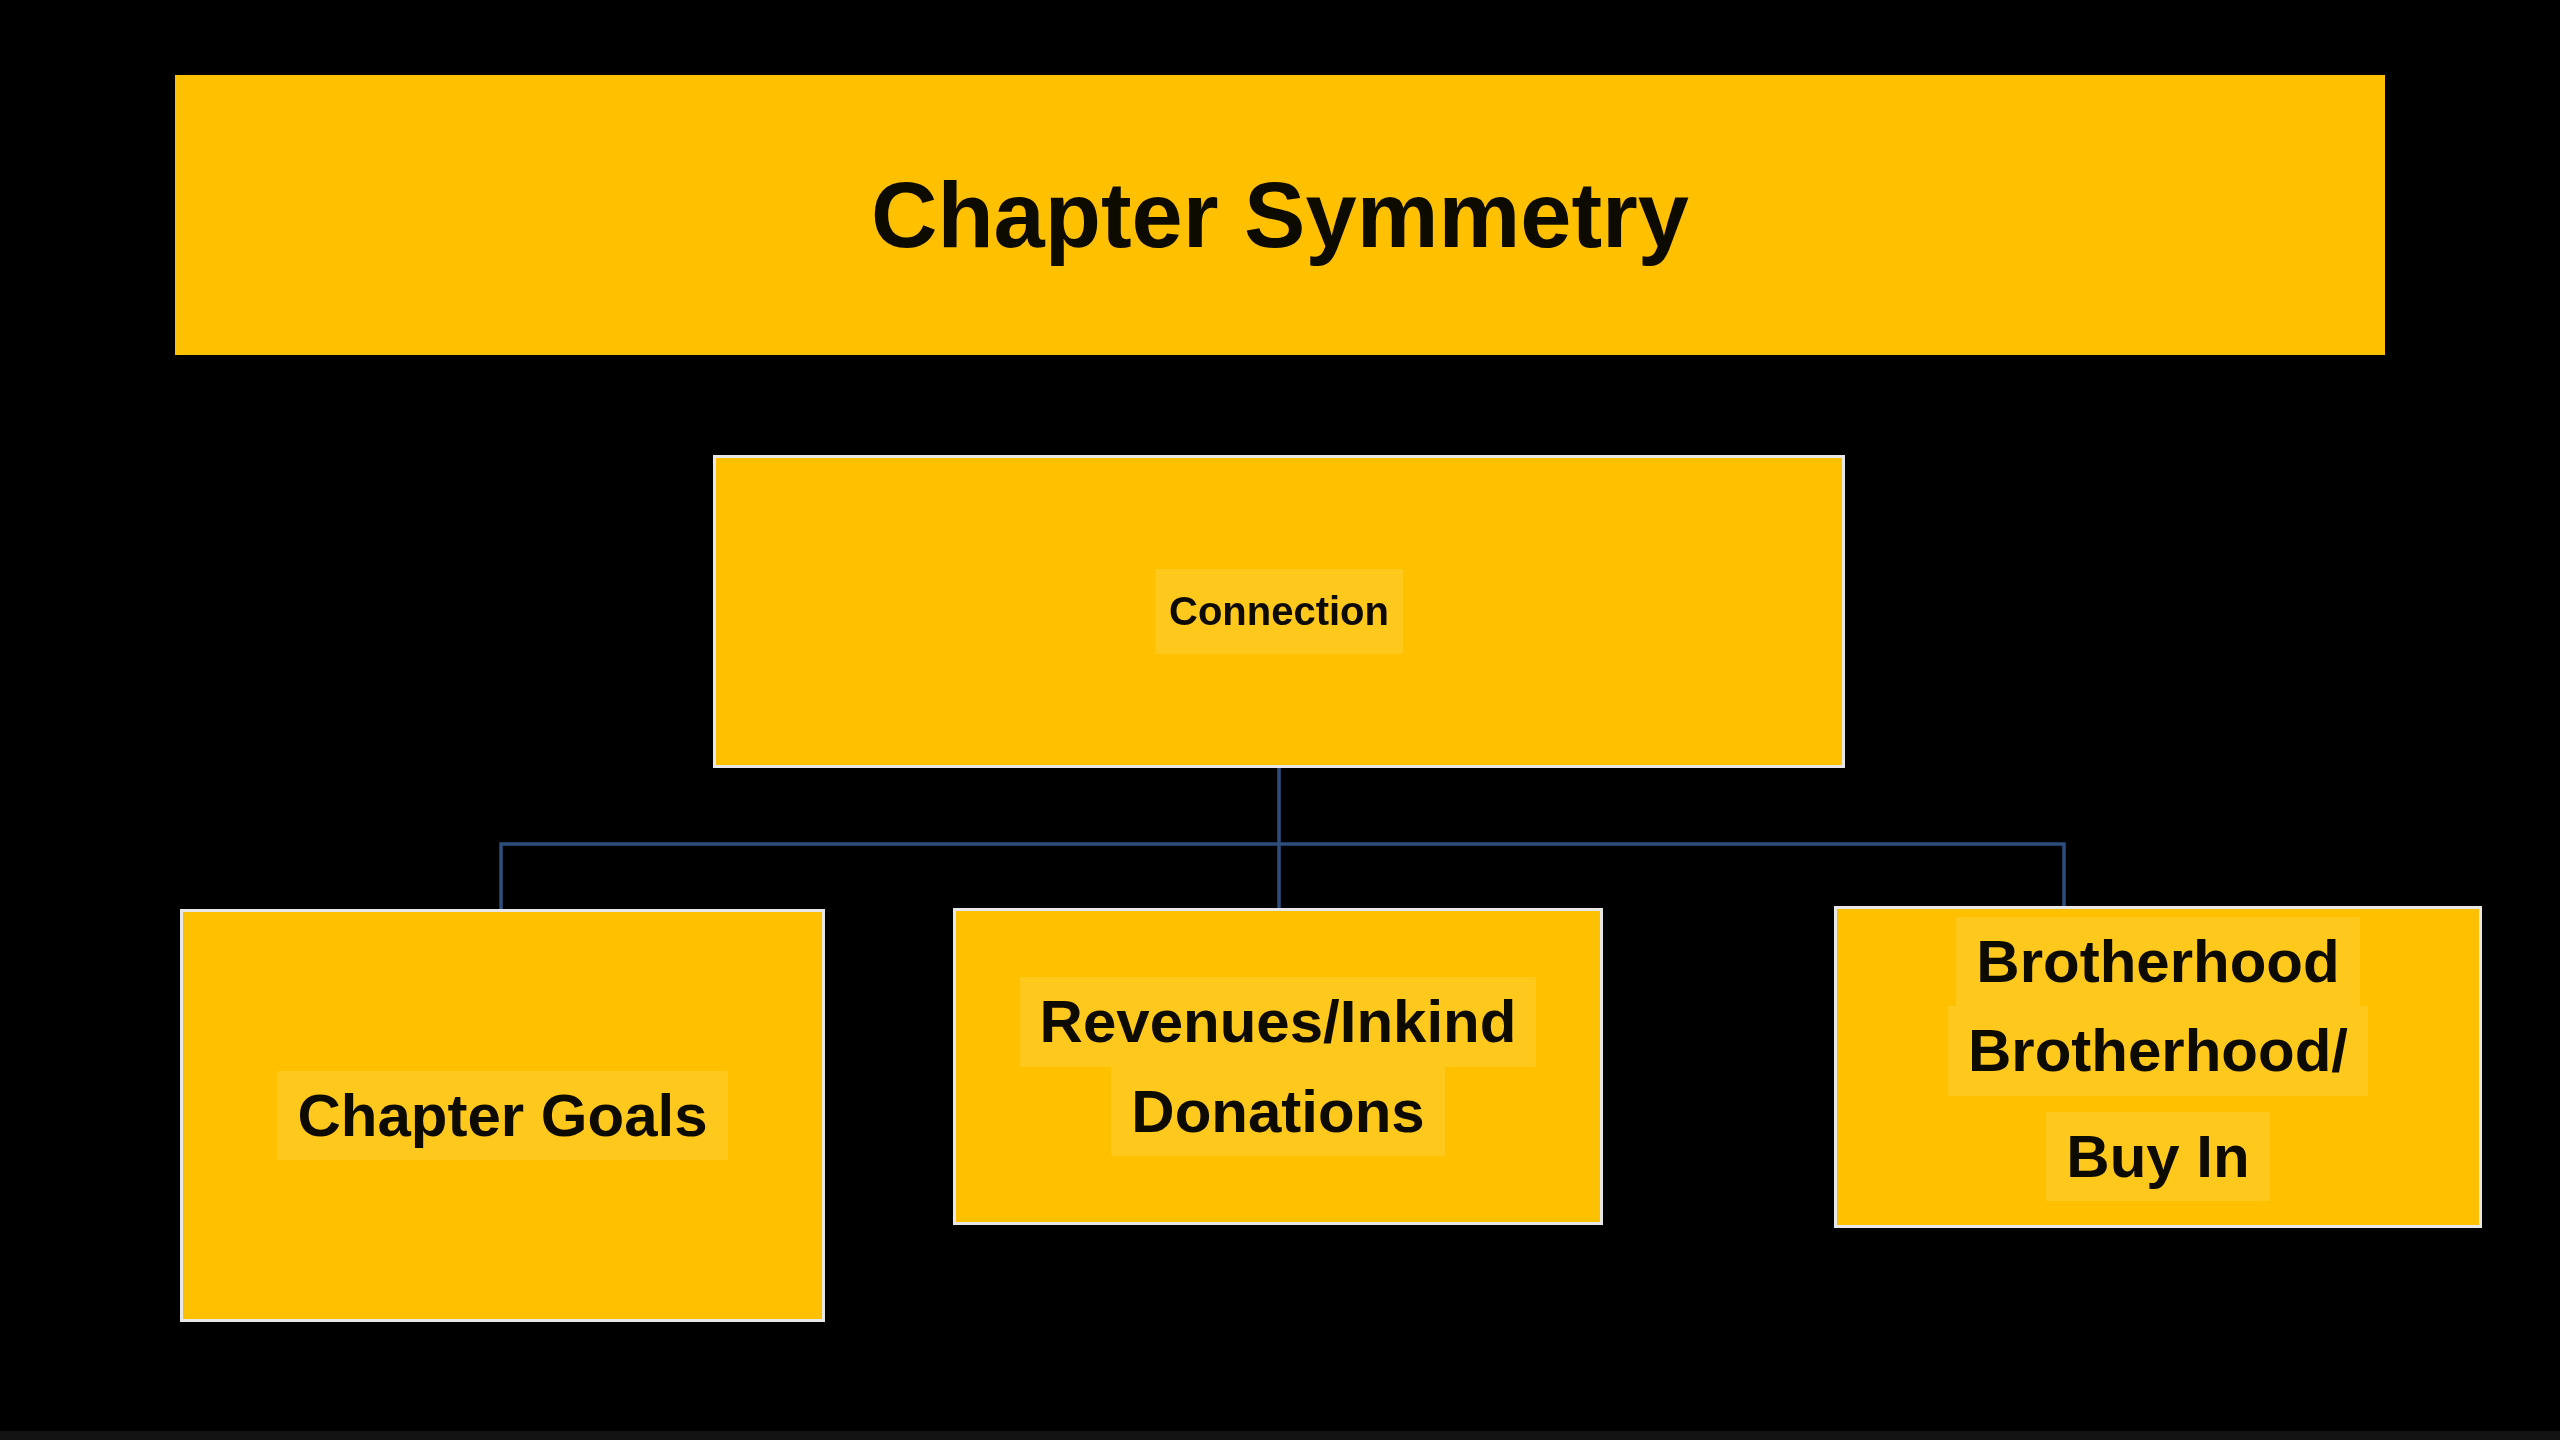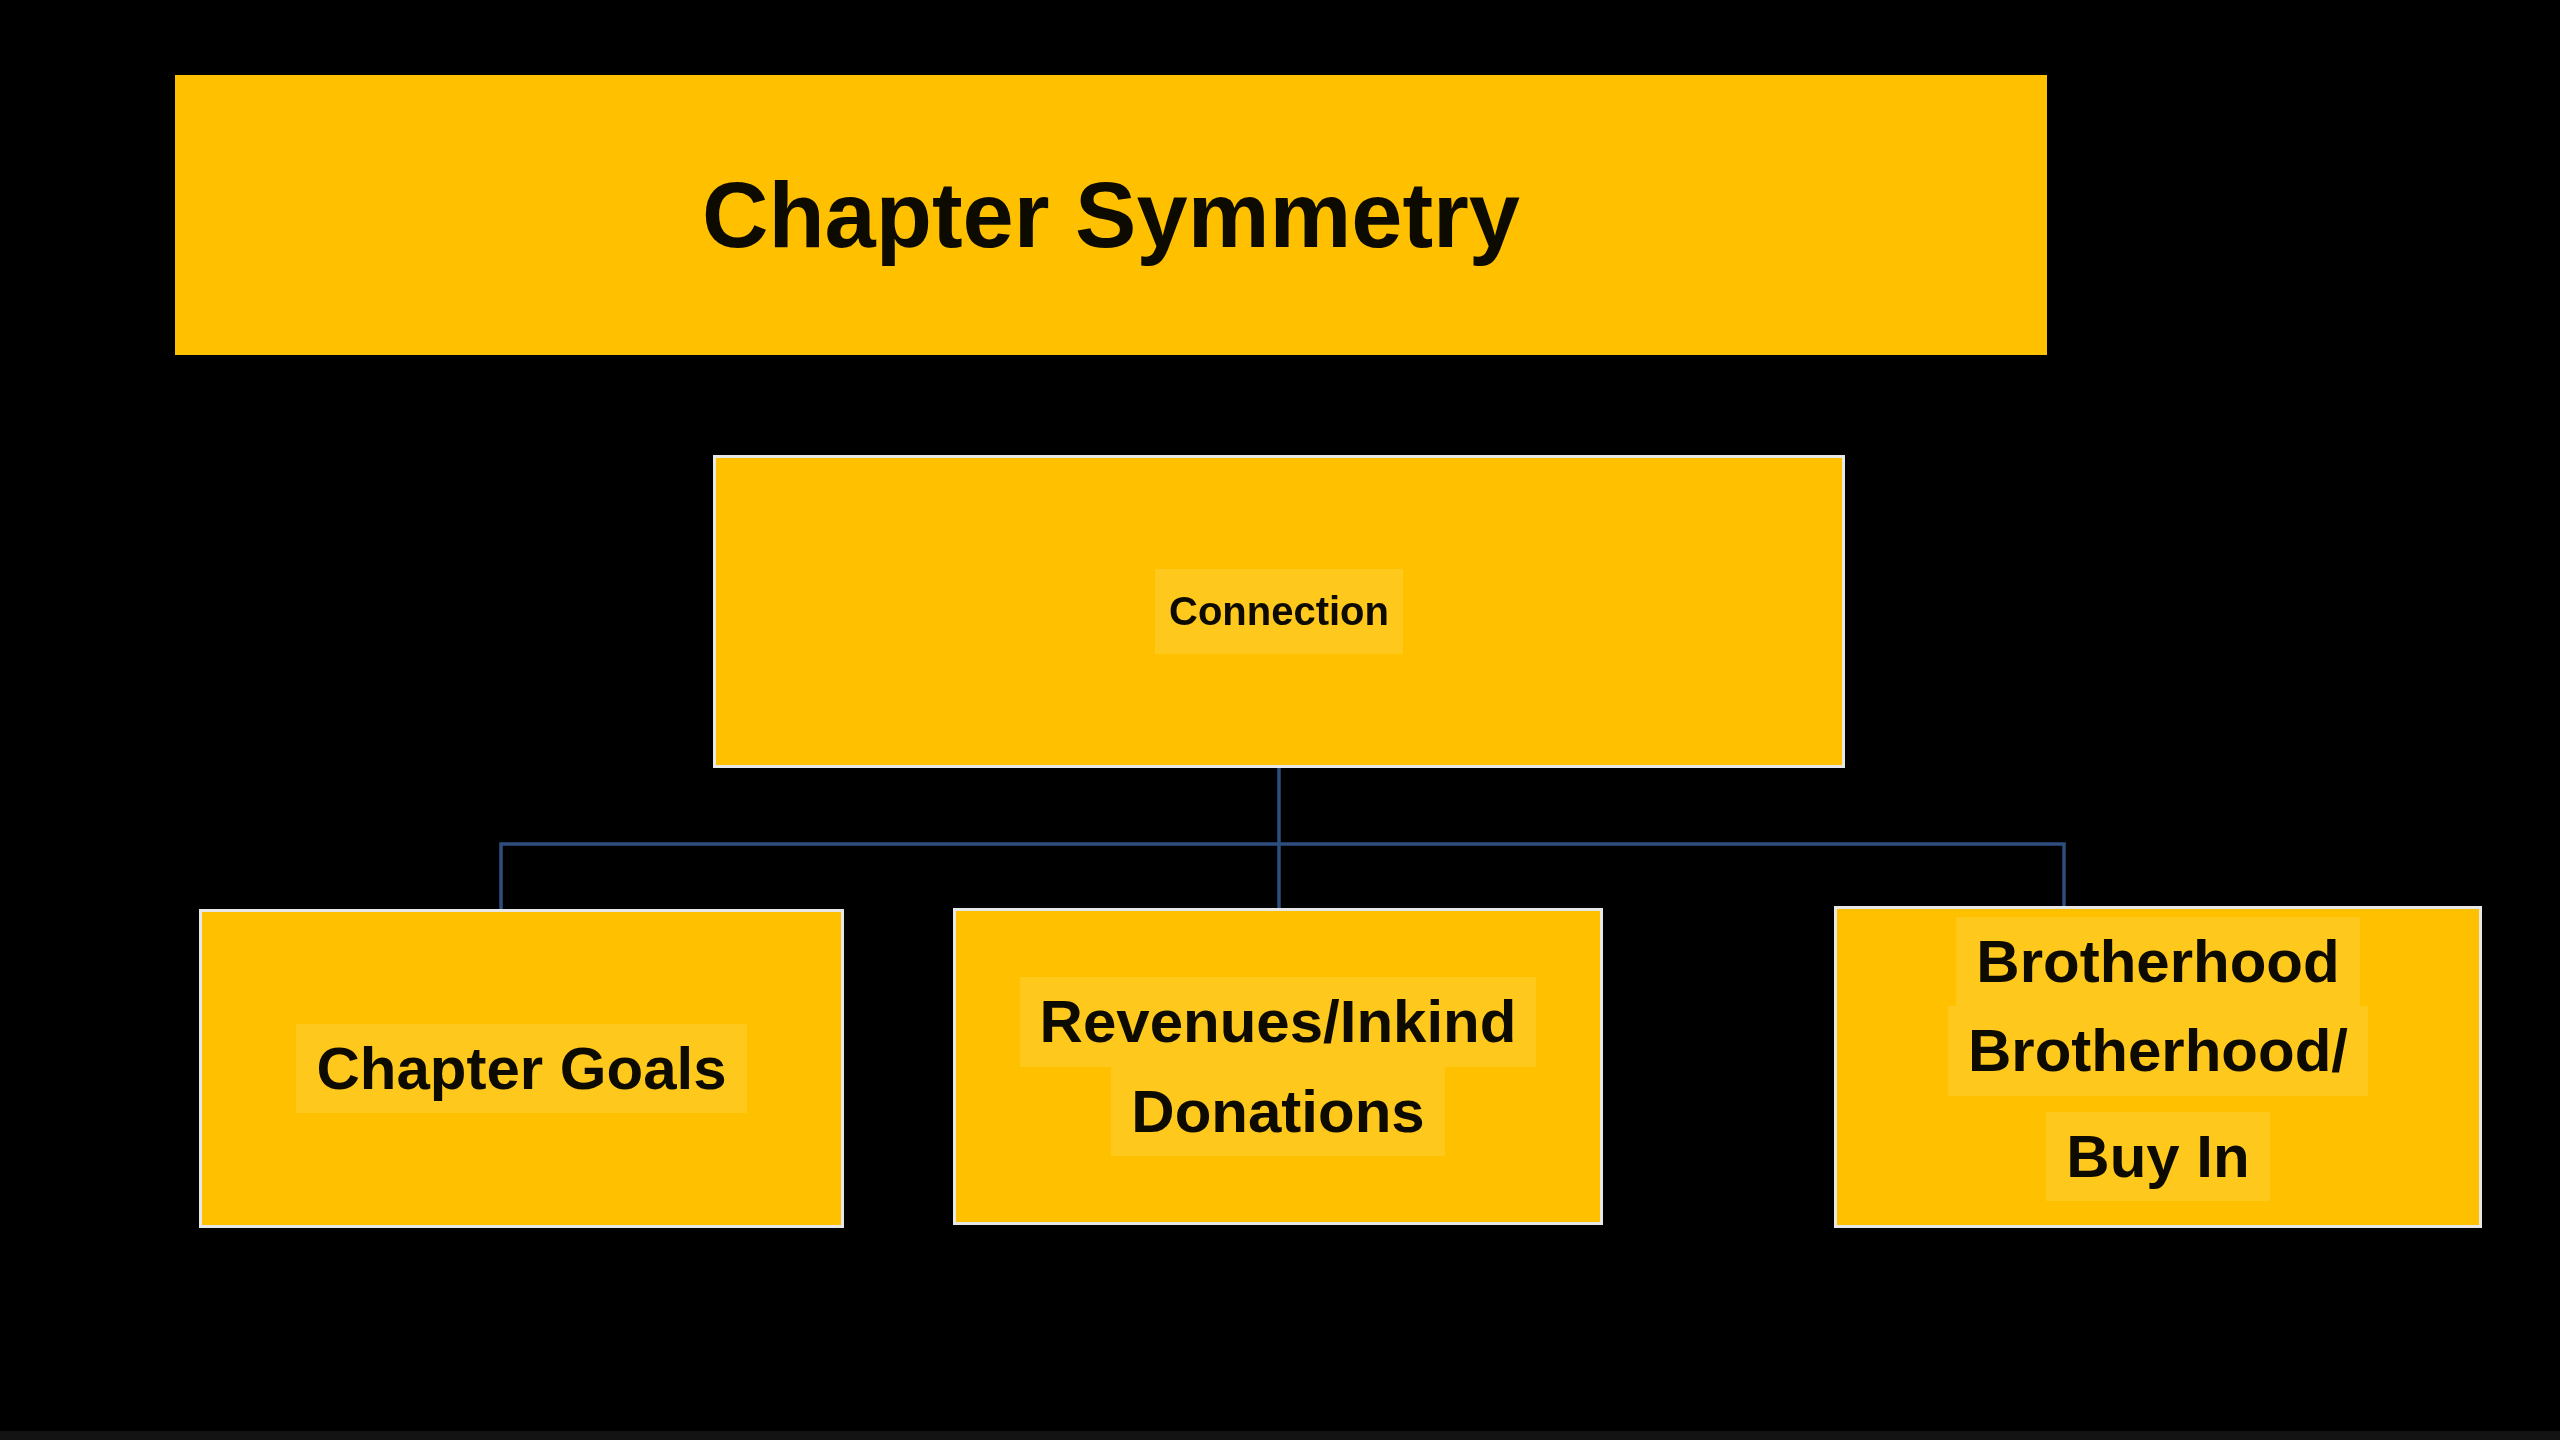--- a/index.html
+++ b/index.html
@@ -16,21 +16,21 @@
     font-family: "Liberation Sans", sans-serif;
     font-weight: bold;
     color: var(--text, #0d0b00);
   }
 
   
   .banner {
     position: absolute;
     left: 175px;
     top: 75px;
-    width: 1872px;
+    width: 2210px;
     height: 280px;
     background: var(--box-fill, #ffc000);
     display: flex;
     align-items: center;
     justify-content: center;
   }
   .banner-text {
     font-size: 92px;
     line-height: 1;
     white-space: nowrap;
@@ -66,21 +66,21 @@
   .node-root {
     left: 713px;
     top: 455px;
     width: 1132px;
     height: 313px;
     font-size: 40px;
   }
   .node-child {
     font-size: 60px;
   }
-  .node-1 { left: 180px;  top: 909px; width: 645px; height: 319px; margin-left: 19px; }
+  .node-1 { left: 180px;  top: 909px; width: 645px; height: 413px; }
   .node-2 { left: 953px;  top: 908px; width: 650px; height: 317px; }
   .node-3 { left: 1834px; top: 906px; width: 648px; height: 322px; }
   .node-3 .content { margin-top: -16px; }
 
   .content { display: flex; flex-direction: column; align-items: center; }
   .line { line-height: 1.06; }
   .line-gap { margin-top: 16px; }
 
   
   .hl {

